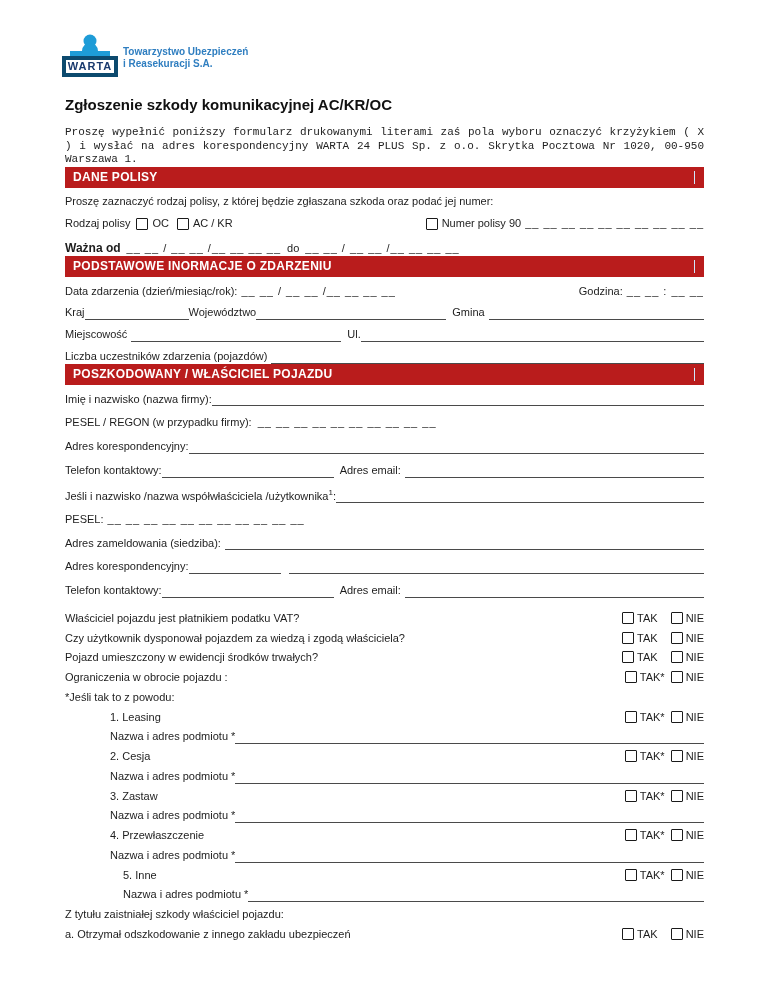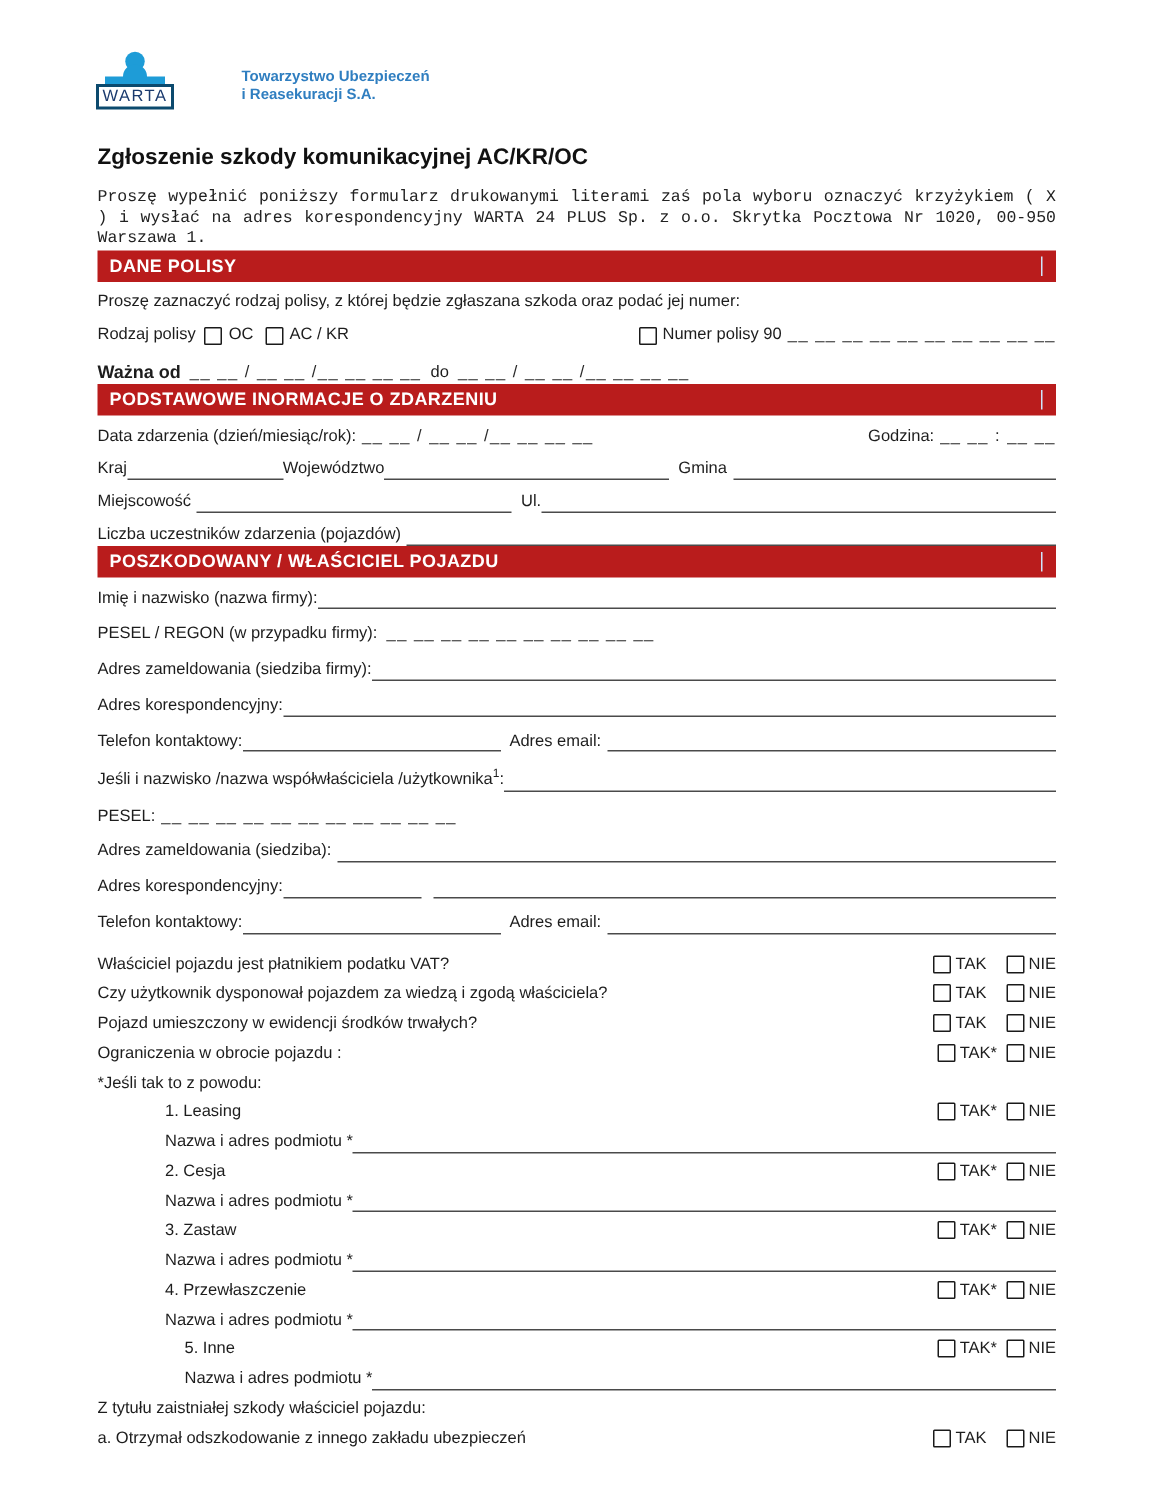--- a/index.html
+++ b/index.html
@@ -5,23 +5,23 @@
   html,body{margin:0;padding:0;background:#e8e8e8;}
   .page{
     width:768px;height:994px;background:#ffffff;margin:0 auto;
     box-sizing:border-box;padding:34px 64px 0 65px;position:relative;
     font-family:"Liberation Sans","DejaVu Sans",sans-serif;
     font-size:11px;color:#1d1d1d;line-height:1.25;
   }
   
   .logo-row{display:flex;align-items:flex-start;gap:8px;height:44px;}
   .logo-mark{display:flex;flex-direction:column;align-items:center;width:50px;}
-  .logo-word{font-weight:normal;font-size:11px;color:#1a3a6e;border:2px solid #0c4a6e;
+  .logo-word{font-weight:bold;font-size:11px;color:#1a3a6e;border:4px solid #0c4a6e;
     padding:0 2px;letter-spacing:1px;line-height:13px;margin-top:-1px;}
-  .logo-tagline{font-weight:bold;color:#2f7ec0;font-size:10px;line-height:12px;padding-top:12px;margin-left:38px;}
+  .logo-tagline{font-weight:bold;color:#2f7ec0;font-size:10px;line-height:12px;padding-top:12px;}
   
   .title{font-size:15px;font-weight:bold;color:#111;margin:18px 0 0 0;}
   .intro{margin:11px 0 0 0;text-align:justify;color:#222;font-family:Liberation Mono, monospace;}
   
   .sec-header{background:#b91c1c;color:#ffffff;font-weight:bold;font-size:12px;
     letter-spacing:.3px;padding:3px 0 3px 8px;position:relative;}
   .sec-header::after{content:"";position:absolute;right:9px;top:4px;bottom:4px;
     width:1px;background:#cfe6fb;}
   
   .row{display:flex;align-items:flex-end;margin-top:8px;white-space:nowrap;}
@@ -141,24 +141,20 @@
   <div class="row">
     <span>Imię i nazwisko (nazwa firmy):</span>
     <span class="fill"></span>
   </div>
   <div class="row" style="margin-top:10px;">
     <span>PESEL /  REGON (w przypadku firmy):</span>
     <span class="gap6"></span>
     <span class="blanks">__ __ __ __ __ __ __ __ __ __</span>
   </div>
   <div class="row" style="margin-top:10px;">
-    <span>Adres zameldowania (siedziba firmy):</span>
-    <span class="fill"></span>
-  </div>
-  <div class="row" style="margin-top:10px;">
     <span>Adres korespondencyjny:</span>
     <span class="fill"></span>
   </div>
   <div class="row" style="margin-top:10px;">
     <span>Telefon kontaktowy:</span>
     <span class="fillw" style="width:172px;"></span>
     <span class="gap6"></span>
     <span>Adres email:</span>
     <span class="gap4"></span>
     <span class="fill"></span>

